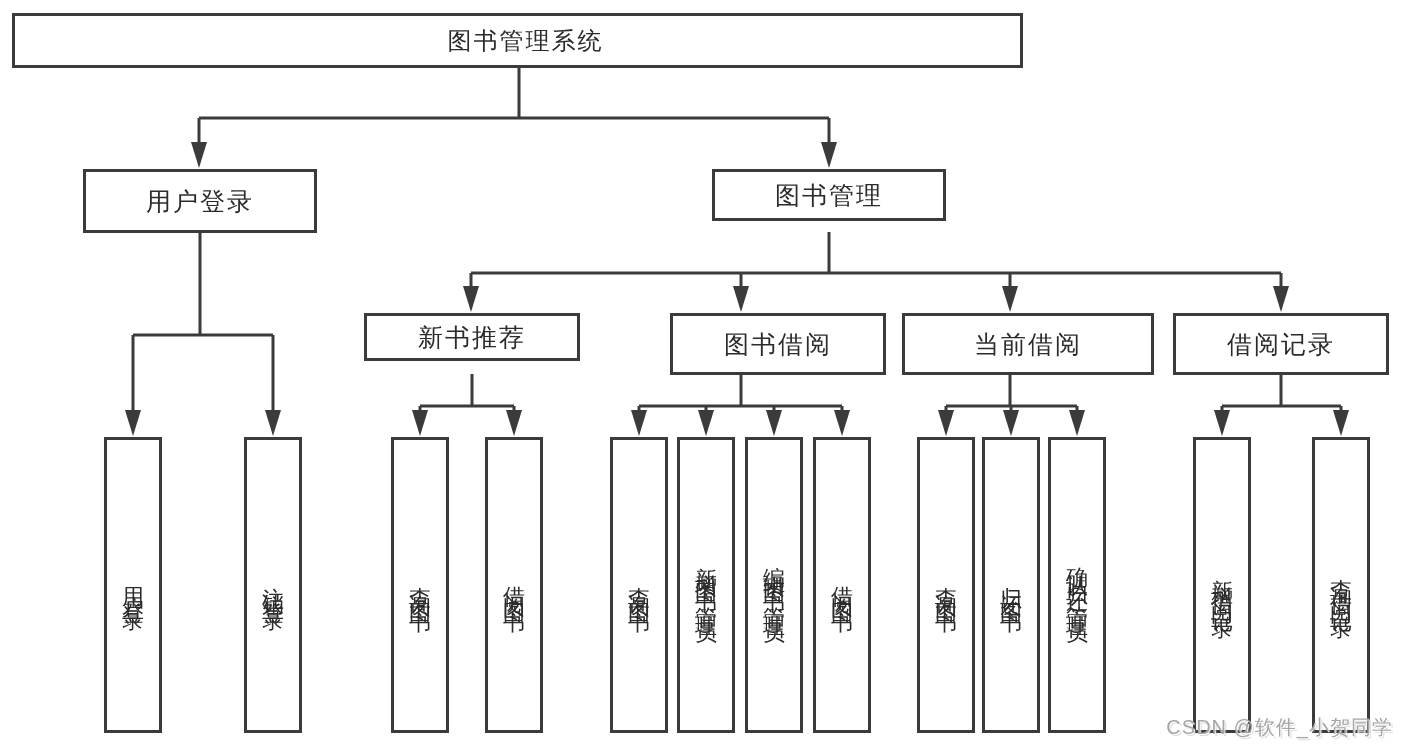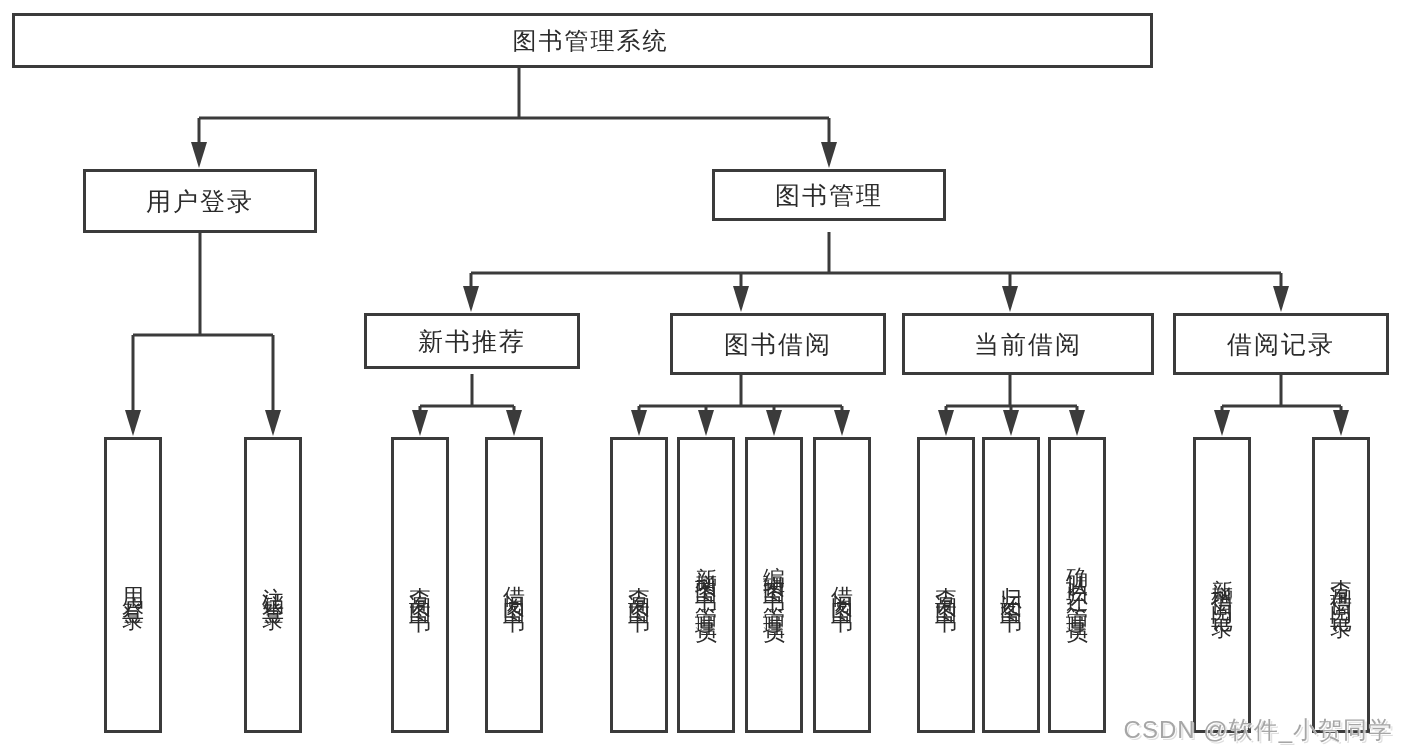--- a/index.html
+++ b/index.html
@@ -34,21 +34,21 @@
   .vbox{
     writing-mode:vertical-rl;
     text-orientation:mixed;
     font-size:22px;
     letter-spacing:8px;
     line-height:1;
   }
   .watermark{
     position:absolute;z-index:3;
     right:12px;top:714px;
-    font-size:24px;letter-spacing:1px;
+    font-size:20px;letter-spacing:1px;
     color:var(--watermark,#a6a6a6);
     text-shadow:1px 1px 0 rgba(255,255,255,.85), 2px 2px 0 rgba(160,160,160,.35);
     white-space:nowrap;
   }
 </style>
 </head>
 <body>
 
 <div class="stage">
 
@@ -103,26 +103,26 @@
       <path class="wire" d="M1077 406 V414"></path>
       <polygon class="head" points="1069,410 1085,410 1077,436"></polygon>
 
       <path class="wire" d="M1222 406 V414"></path>
       <polygon class="head" points="1214,410 1230,410 1222,436"></polygon>
       <path class="wire" d="M1341 406 V414"></path>
       <polygon class="head" points="1333,410 1349,410 1341,436"></polygon>
     </g>
   </svg>
 
-  <div class="node hbox root" style="left:12px;top:13px;width:1141px;height:55px;padding-left:16px;">图书管理系统</div>
+  <div class="node hbox root" style="left:12px;top:13px;width:1011px;height:55px;padding-left:16px;">图书管理系统</div>
 
   <div class="node hbox" style="left:83px;top:169px;width:234px;height:64px;">用户登录</div>
   <div class="node hbox" style="left:712px;top:169px;width:234px;height:52px;">图书管理</div>
 
-  <div class="node hbox" style="left:364px;top:313px;width:216px;height:56px;">新书推荐</div>
+  <div class="node hbox" style="left:364px;top:313px;width:216px;height:48px;">新书推荐</div>
   <div class="node hbox" style="left:670px;top:313px;width:216px;height:62px;">图书借阅</div>
   <div class="node hbox" style="left:902px;top:313px;width:252px;height:62px;">当前借阅</div>
   <div class="node hbox" style="left:1173px;top:313px;width:216px;height:62px;">借阅记录</div>
 
   <div class="node vbox" style="left:104px;top:437px;width:58px;height:296px;">用户登录</div>
   <div class="node vbox" style="left:244px;top:437px;width:58px;height:296px;">注销登录</div>
 
   <div class="node vbox" style="left:391px;top:437px;width:58px;height:296px;">查询图书</div>
   <div class="node vbox" style="left:485px;top:437px;width:58px;height:296px;">借阅图书</div>
 

